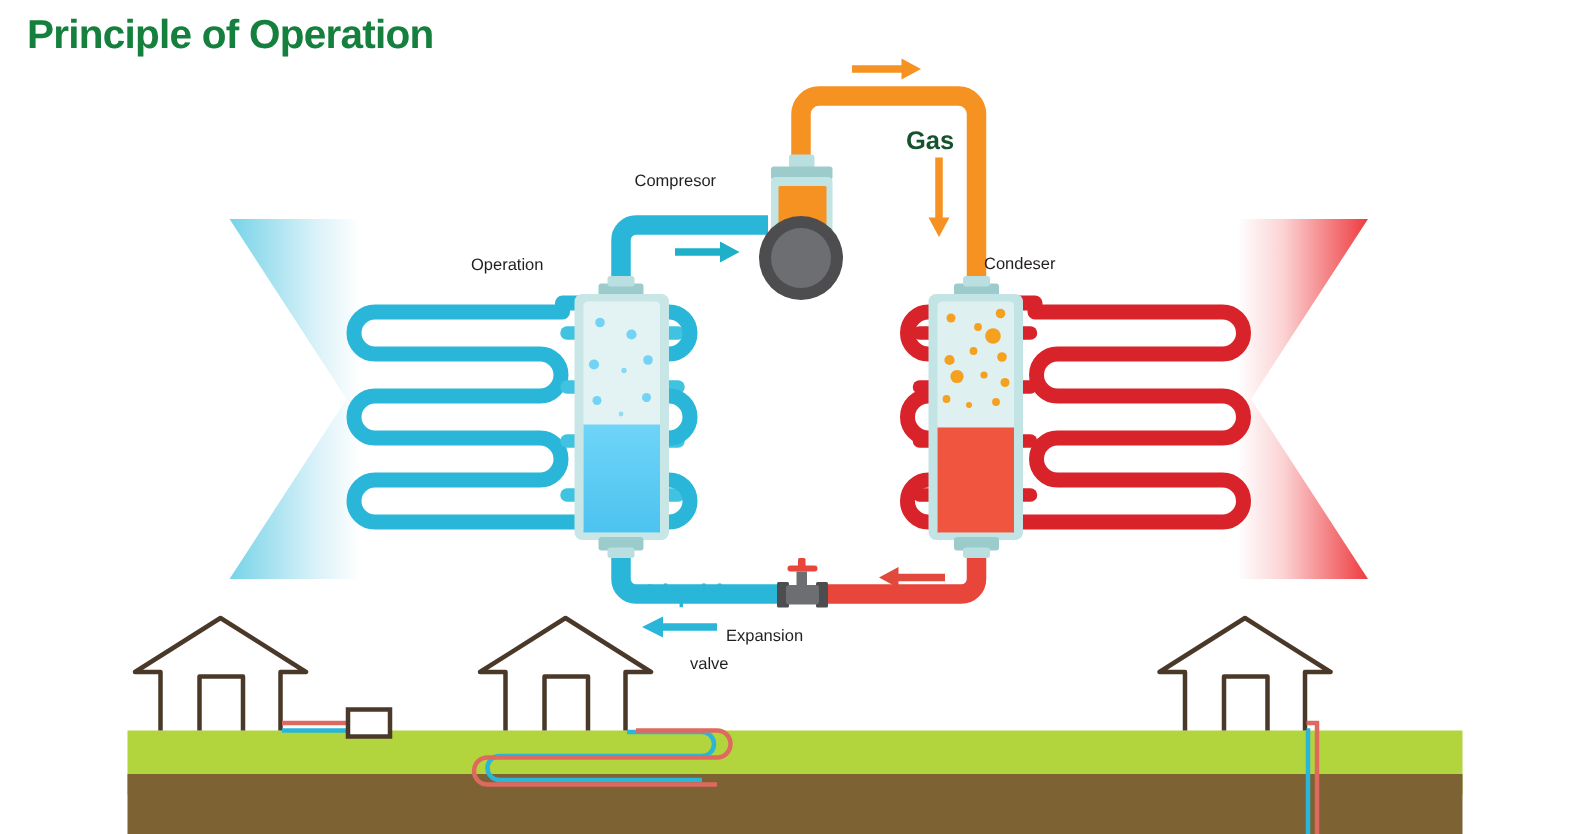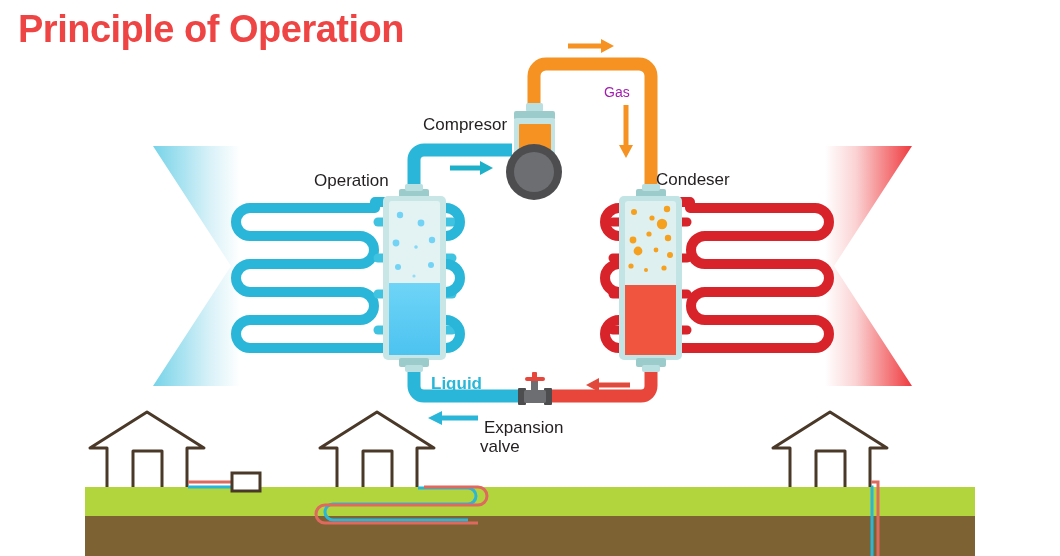--- a/index.html
+++ b/index.html
@@ -5,30 +5,30 @@
   html,body{margin:0;padding:0;background:#ffffff;}
   body{
     width:1060px;height:556px;overflow:hidden;position:relative;
     font-family:"Liberation Sans", sans-serif;
   }
   #stage{position:absolute;left:0;top:0;width:1060px;height:556px;}
   #stage svg{display:block;}
   .ttl{
     position:absolute;left:18px;top:8px;
     font-family:"Liberation Sans", sans-serif;
-    font-weight:bold;font-size:38px;letter-spacing:-0.5px;
-    color:#ef4444;white-space:nowrap;
+    font-weight:bold;font-size:27px;letter-spacing:-0.5px;
+    color:#15803d;white-space:nowrap;
   }
   .lbl{
     position:absolute;white-space:nowrap;
     font-family:"Liberation Sans", sans-serif;
-    font-size:17px;color:#231f20;
+    font-size:11px;color:#231f20;
   }
-  .lbl-gas{font-weight:normal;color:#a21caf;font-size:14px;}
-  .lbl-liquid{font-weight:bold;color:#29b6d8;font-size:17px;}
+  .lbl-gas{font-weight:bold;color:#14532d;font-size:17px;}
+  .lbl-liquid{font-weight:bold;color:#29b6d8;font-size:17px;margin-top:12px;}
   .lbl-center{}
 </style>
 </head>
 <body>
 
 <div id="stage">
 <svg width="1060" height="556" viewBox="0 0 1060 556" xmlns="http://www.w3.org/2000/svg">
 
   <defs>
     <linearGradient id="gradCold" x1="1" y1="0" x2="0" y2="0">
@@ -269,13 +269,13 @@
 
 <div class="lbl" style="left:314px;top:171px;">Operation</div>
 
 <div class="lbl" style="left:656px;top:170px;text-align:right;">Condeser</div>
 
 <div class="lbl lbl-gas" style="left:604px;top:84px;">Gas</div>
 
 <div class="lbl lbl-liquid" style="left:431px;top:374px;">Liquid</div>
 
 <div class="lbl lbl-center" style="left:484px;top:418px;width:112px;">Expansion</div>
-<div class="lbl lbl-center" style="left:480px;top:437px;width:112px;">valve</div>
+<div class="lbl lbl-center" style="left:460px;top:437px;width:112px;">valve</div>
 
 </body></html>

